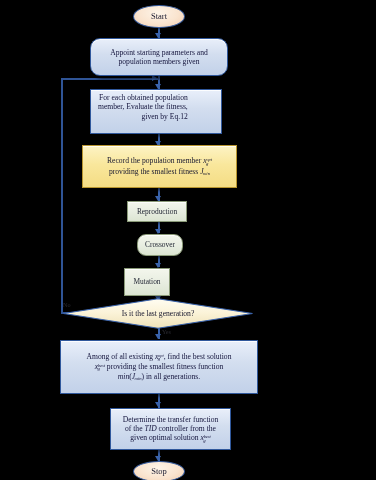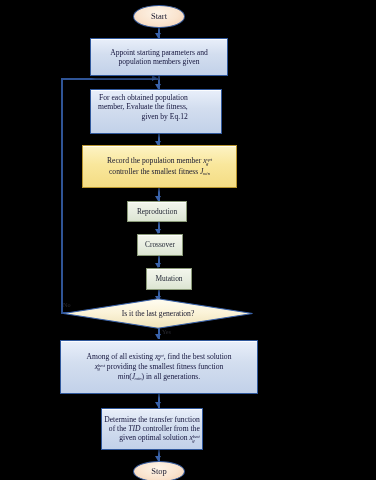--- a/index.html
+++ b/index.html
@@ -200,55 +200,55 @@
   <div class="loop-seg" style="left:61px; top:78px; width:98px; height:2px;"></div>
   <div class="arrowhead arrowhead-right" style="left:152px; top:75.4px;"></div>
 
   <div class="branch-label" style="left:63px; top:301px;">No</div>
   <div class="branch-label" style="left:162px; top:328px;">Yes</div>
 
   <div class="node terminator" style="left:133px; top:5px; width:52px; height:23px;">
     <span>Start</span>
   </div>
 
-  <div class="node proc-blue" style="left:90px; top:38px; width:138px; height:38px;">
+  <div class="node proc-blue" style="left:90px; top:38px; width:138px; height:38px;border-radius:10px;">
     <div class="inner-text">
       <span class="txt-line">Appoint starting parameters and</span>
       <span class="txt-line">population members given</span>
     </div>
   </div>
 
   <div class="node proc-blue left-align" style="left:90px; top:89px; width:132px; height:45px; justify-content:flex-start;">
     <div class="inner-text" style="padding-top:3px;">
       <span class="txt-line">For each obtained population</span>
       <span class="txt-line">member, Evaluate the fitness,</span>
       <span class="txt-line">given by Eq.12</span>
     </div>
   </div>
 
   <div class="node proc-yellow" style="left:82px; top:145px; width:155px; height:43px;">
     <div class="inner-text">
       <span class="txt-line">
         <span>Record the population member </span><span class="mv"><span>x</span><sub>g</sub><sup>opt</sup></span>
       </span>
       <span class="txt-line">
-        <span>controller the smallest fitness </span><span class="mv"><span>J</span><sub class="msub-up">min</sub></span>
+        <span>providing the smallest fitness </span><span class="mv"><span>J</span><sub class="msub-up">min</sub></span>
       </span>
     </div>
   </div>
 
   <div class="node proc-green" style="left:127px; top:201px; width:60px; height:21px;">
     <span>Reproduction</span>
   </div>
 
-  <div class="node proc-green" style="left:137px; top:234px; width:46px; height:22px;">
+  <div class="node proc-green" style="left:137px; top:234px; width:46px; height:22px;border-radius:9px;">
     <span>Crossover</span>
   </div>
 
-  <div class="node proc-green" style="left:146px; top:268px; width:46px; height:22px;">
+  <div class="node proc-green" style="left:124px; top:268px; width:46px; height:28px;">
     <span>Mutation</span>
   </div>
 
   <div class="decision-wrap" style="left:62px; top:298px; width:192px; height:31px;">
     <svg class="decision-shape" viewBox="0 0 192 31" preserveAspectRatio="none">
       <defs>
         <linearGradient id="dgrad" x1="0" y1="0" x2="0" y2="1">
           <stop offset="0%" stop-color="#fffdf2"></stop>
           <stop offset="48%" stop-color="#fbf3d8"></stop>
           <stop offset="100%" stop-color="#efe2b8"></stop>
@@ -268,21 +268,21 @@
       </span>
       <span class="txt-line">
         <span class="mv"><span>x</span><sub>g</sub><sup>best</sup></span><span> providing the smallest fitness function</span>
       </span>
       <span class="txt-line">
         <span class="mv">min</span><span>(</span><span class="mv"><span>J</span><sub class="msub-up">min</sub></span><span>)</span><span> in all generations.</span>
       </span>
     </div>
   </div>
 
-  <div class="node proc-blue" style="left:101px; top:408px; width:102px; height:42px;text-align:right;">
+  <div class="node proc-blue" style="left:110px; top:408px; width:121px; height:42px;">
     <div class="inner-text">
       <span class="txt-line">Determine the transfer function</span>
       <span class="txt-line">
         <span>of the </span><span class="mv">TID</span><span> controller from the</span>
       </span>
       <span class="txt-line">
         <span>given optimal solution </span><span class="mv"><span>x</span><sub>g</sub><sup>best</sup></span>
       </span>
     </div>
   </div>

